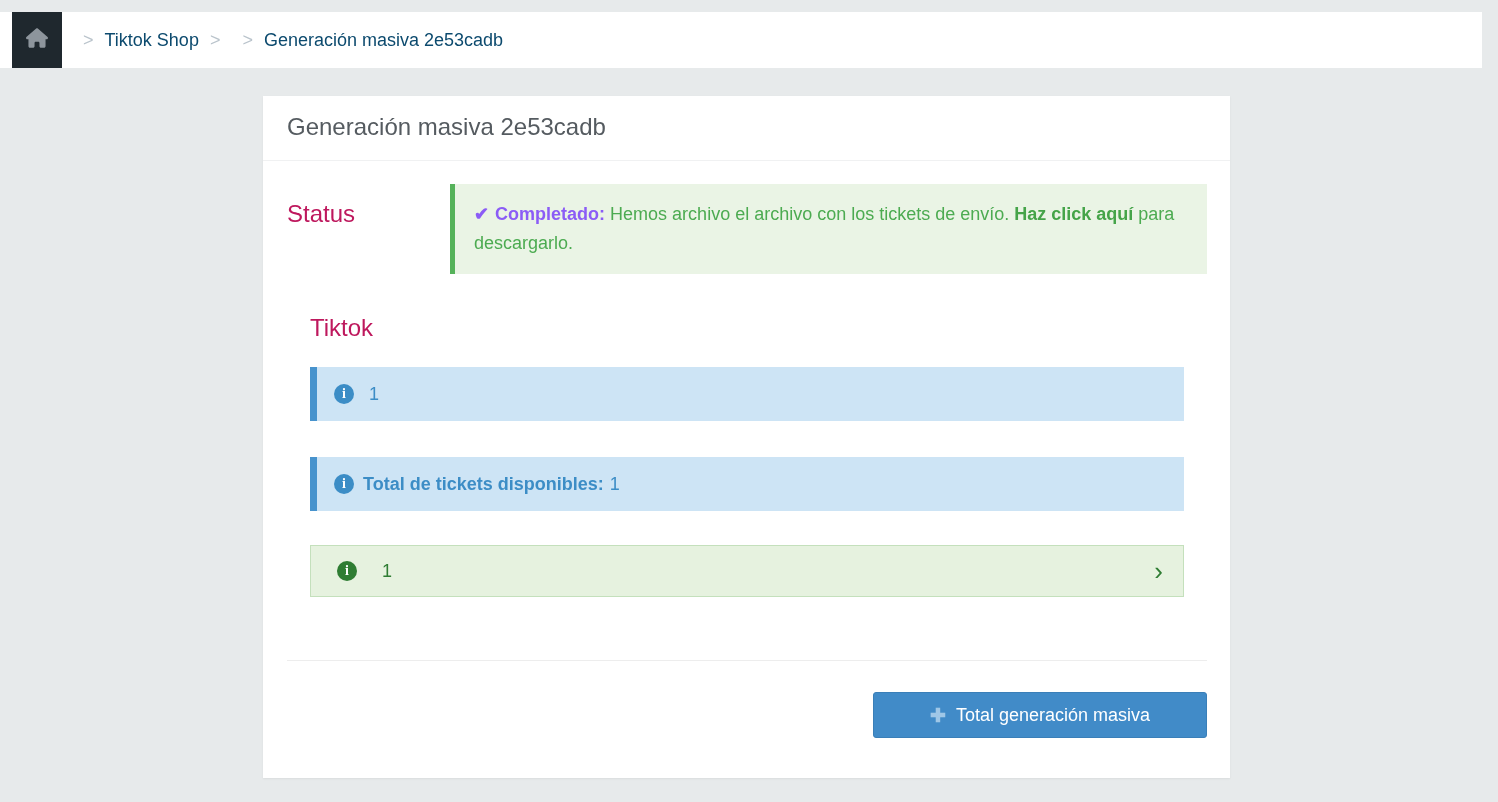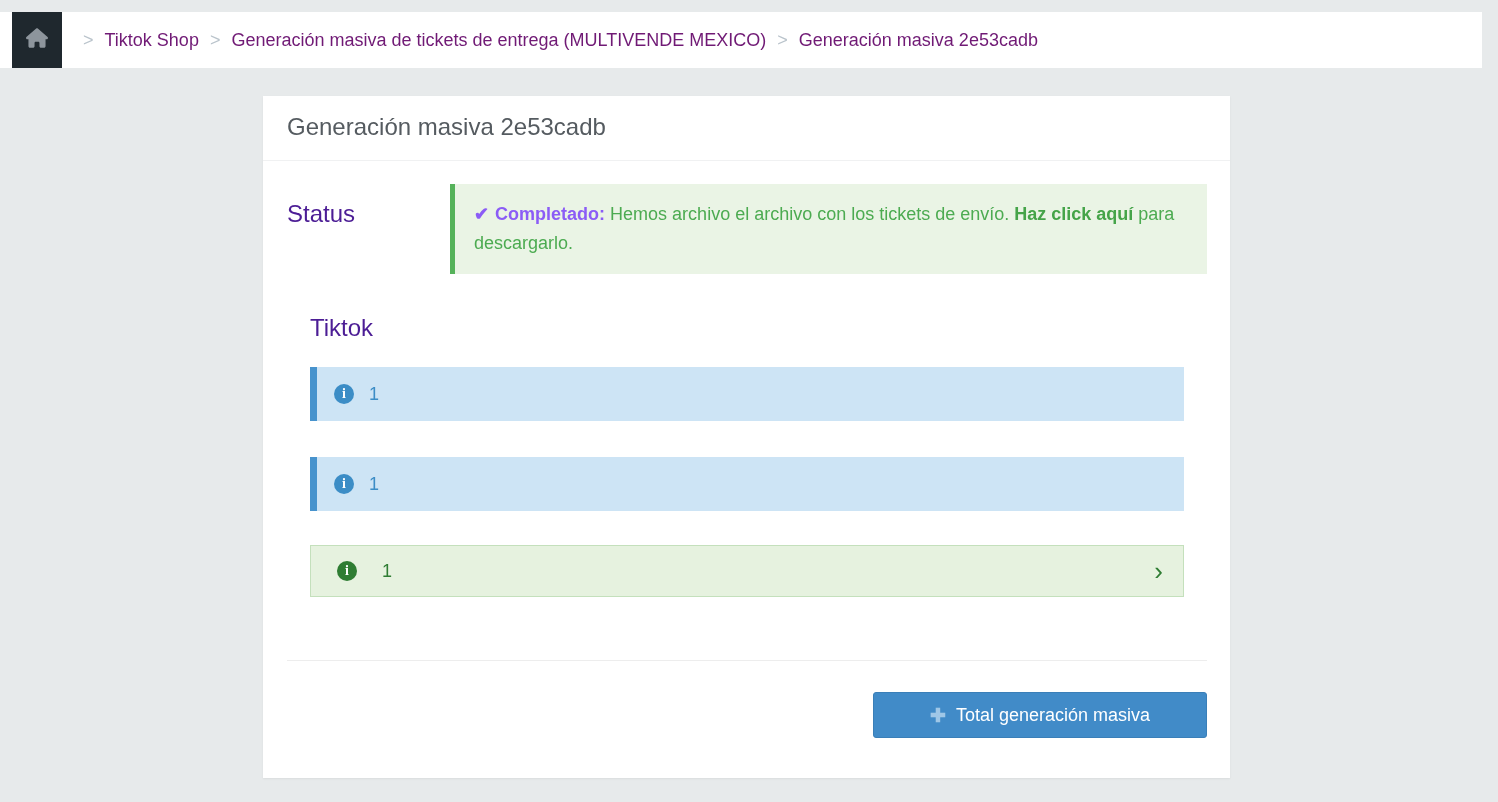--- a/index.html
+++ b/index.html
@@ -21,41 +21,41 @@
     width:50px; height:56px; margin-left:12px;
     background:#1f282e;
     display:flex; align-items:center; justify-content:center;
     cursor:pointer; flex:0 0 auto;
   }
   .breadcrumb { display:flex; align-items:center; margin-left:10px; }
   .crumb-sep {
     color:#b9c3cb; font-size:18px; padding:0 11px;
   }
   .crumb {
-    color:#701a75; font-size:18px; white-space:nowrap; cursor:pointer;
+    color:#0c4a6e; font-size:18px; white-space:nowrap; cursor:pointer;
   }
   .crumb.current { cursor:default; }
 
   
   .card {
     position:absolute; left:263px; top:96px; width:967px; height:682px;
     background:#ffffff;
     box-shadow:0 1px 2px rgba(0,0,0,0.06);
   }
   .card-header {
     position:absolute; left:0; top:0; right:0; height:65px;
     border-bottom:1px solid #f0f1f2;
   }
   .card-title {
     position:absolute; left:24px; top:17px;
     font-size:24px; color:#555b60; font-weight:400;
   }
 
   .section-label {
-    position:absolute; font-size:24px; color:#4c1d95; font-weight:400;
+    position:absolute; font-size:24px; color:#be185d; font-weight:400;
   }
   .status-label { left:24px; top:104px; }
   .detail-label { left:47px; top:218px; }
 
   
   .alert-success {
     position:absolute; left:187px; top:88px; width:757px; min-height:90px;
     background:#eaf4e5;
     border-left:5px solid #55b25a;
     padding:16px 20px 16px 19px;
@@ -129,21 +129,20 @@
     <span>
       <svg width="22" height="22" viewBox="0 0 576 512" fill="#8d959c" aria-hidden="true">
         <path d="M575.8 255.5c0 18-15 32.1-32 32.1h-32l.7 160.2c0 2.7-.2 5.4-.5 8.1V472c0 22.1-17.9 40-40 40H456c-1.1 0-2.2 0-3.3-.1c-1.4 .1-2.8 .1-4.2 .1H416 392c-22.1 0-40-17.9-40-40V448 384c0-17.7-14.3-32-32-32H256c-17.7 0-32 14.3-32 32v64 24c0 22.1-17.9 40-40 40H160 128.1c-1.5 0-3-.1-4.5-.2c-1.2 .1-2.4 .2-3.6 .2H104c-22.1 0-40-17.9-40-40V360c0-.9 0-1.9 .1-2.8V287.6H32c-18 0-32-14-32-32.1c0-9 3-17 10-24L266.4 8c7-7 15-8 22-8s15 2 21 7L564.8 231.5c8 7 12 15 11 24z"></path>
       </svg>
     </span>
   </div>
   <div class="breadcrumb">
     <span class="crumb-sep">&gt;</span>
     <span class="crumb">Tiktok Shop</span>
     <span class="crumb-sep">&gt;</span>
-    <span class="crumb">Generación masiva de tickets de entrega (MULTIVENDE MEXICO)</span>
     <span class="crumb-sep">&gt;</span>
     <span class="crumb current">Generación masiva 2e53cadb</span>
   </div>
 </div>
 
 <div class="card">
 
   <div class="card-header">
     <div class="card-title">Generación masiva 2e53cadb</div>
   </div>
@@ -156,20 +155,21 @@
 
   <div class="section-label detail-label">Tiktok</div>
 
   <div class="callout callout-info callout-1">
     <span class="circle-info-icon">i</span>
     <span class="callout-value">1</span>
   </div>
 
   <div class="callout callout-info callout-2">
     <span class="circle-info-icon">i</span>
+    <span class="callout-label">Total de tickets disponibles:</span>
     <span class="callout-value">1</span>
   </div>
 
   <div class="callout callout-done callout-3">
     <span class="circle-info-icon">i</span>
     <span class="callout-value">1</span>
     <span class="callout-chevron">›</span>
   </div>
 
   <div class="divider"></div>

